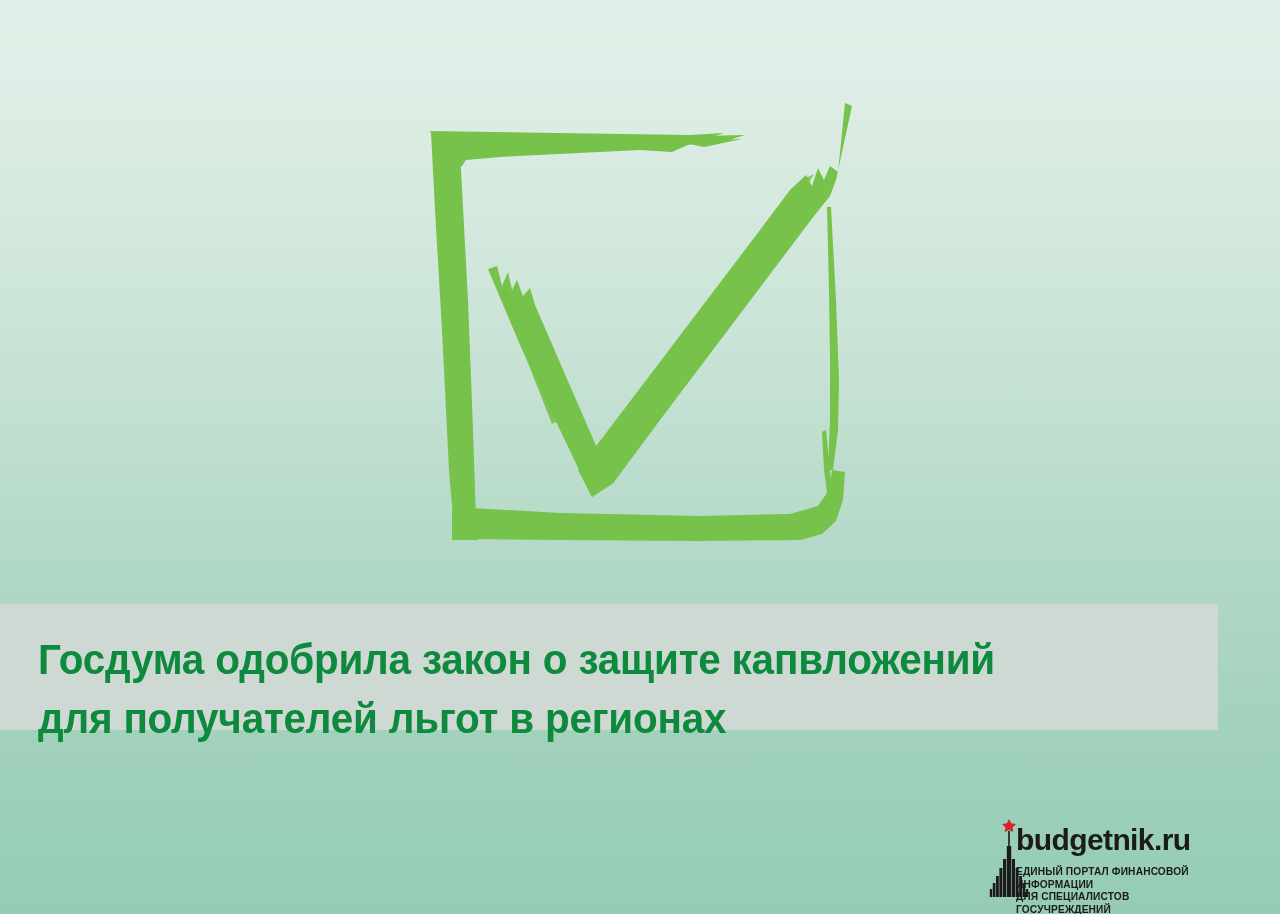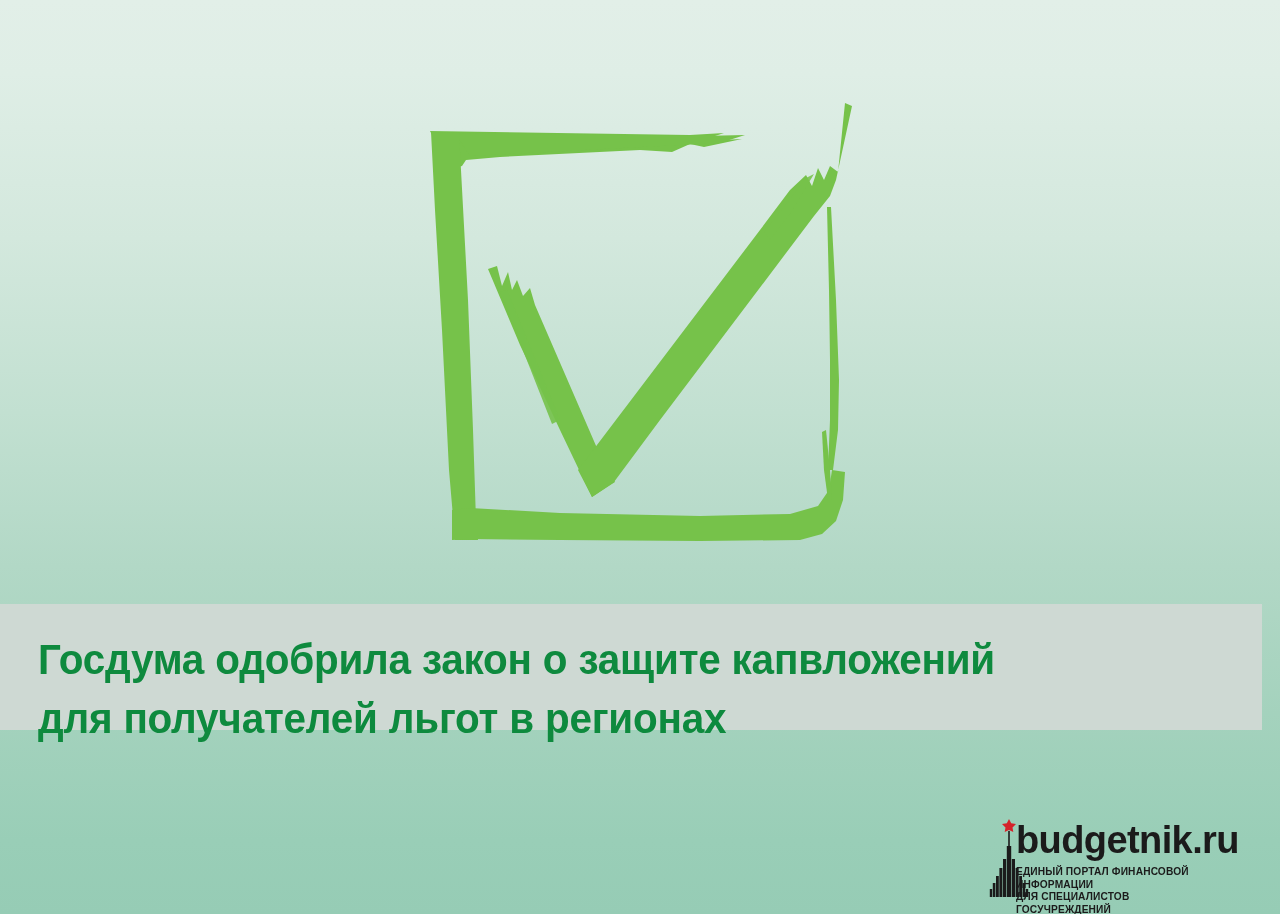--- a/index.html
+++ b/index.html
@@ -43,21 +43,20 @@
   }
 
   
   .headline-banner {
     position: absolute;
     left: 0;
     top: 604px;
     width: 1218px;
     height: 126px;
     background: #ced9d3;
-    padding-left: 44px;
   }
   .headline {
     position: absolute;
     left: 38px;
     top: 26px;
     width: 1160px;
     margin: 0;
     color: #0e8a3e;
     font-family: "Liberation Sans", "DejaVu Sans", sans-serif;
     font-weight: 700;
@@ -93,21 +92,21 @@
     position: absolute;
     left: 30px;
     top: 0;
     width: 212px;
   }
   .logo-wordmark {
     margin: 0;
     color: #1b1b1b;
     font-family: "Liberation Sans", "DejaVu Sans", sans-serif;
     font-weight: 700;
-    font-size: 38px;
+    font-size: 30px;
     line-height: 46px;
     letter-spacing: -0.6px;
   }
   .logo-tagline {
     margin: 0;
     padding-top: 2px;
     color: #1b1b1b;
     font-family: "Liberation Sans", "DejaVu Sans", sans-serif;
     font-weight: 700;
     font-size: 10.5px;

